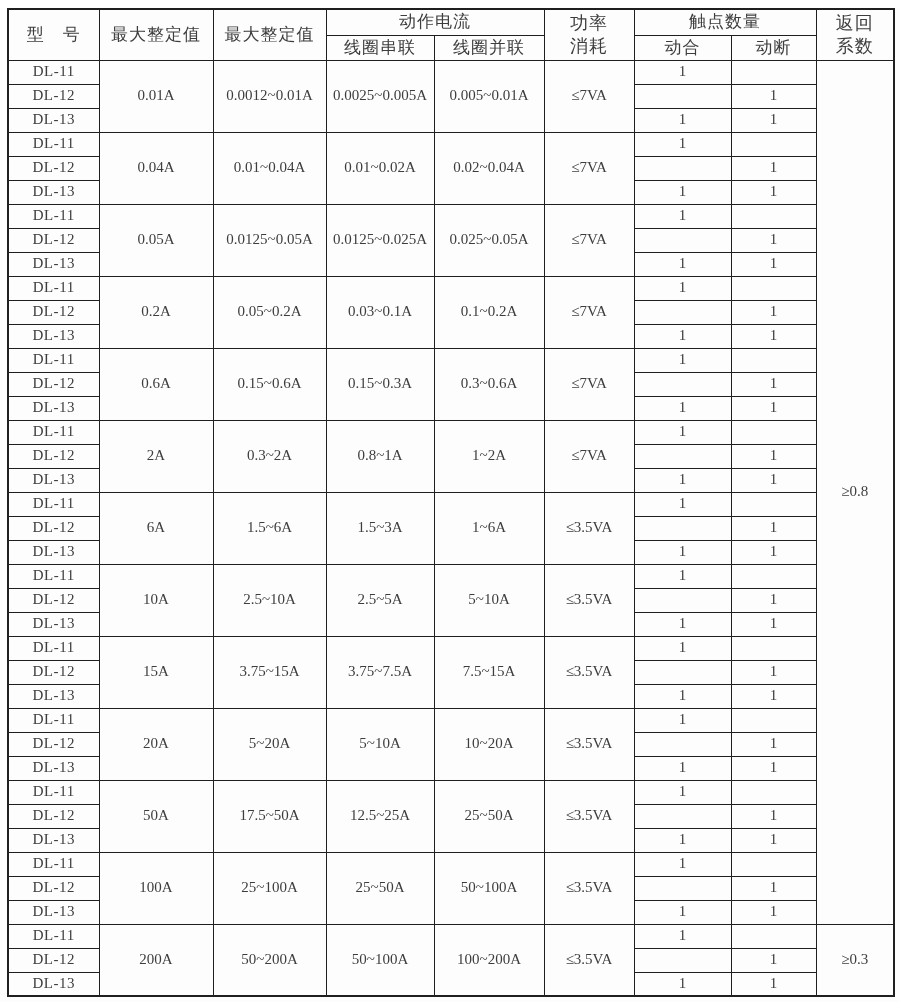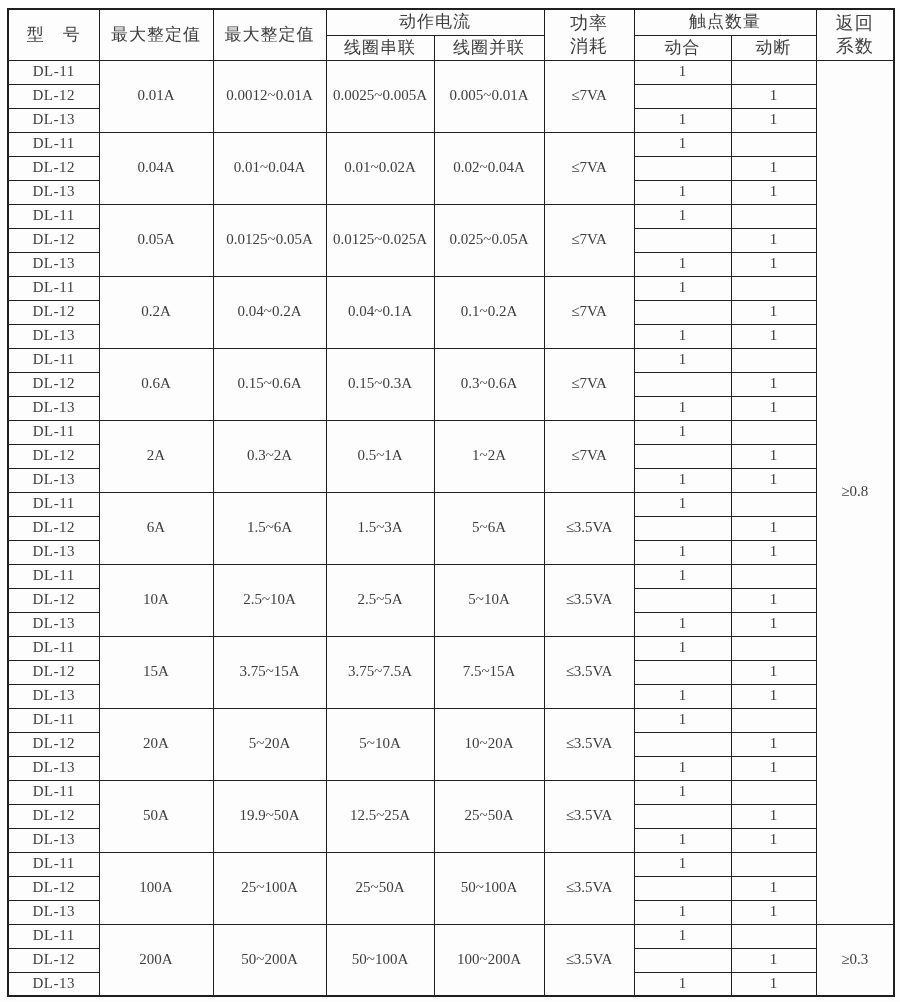--- a/index.html
+++ b/index.html
@@ -148,22 +148,22 @@
           <td>1</td>
         </tr>
         <tr>
           <td class="model-cell">DL-13</td>
           <td>1</td>
           <td>1</td>
         </tr>
         <tr>
           <td class="model-cell">DL-11</td>
           <td rowspan="3">0.2A</td>
-          <td rowspan="3">0.04~0.2A</td>
-          <td rowspan="3">0.04~0.1A</td>
+          <td rowspan="3">0.05~0.2A</td>
+          <td rowspan="3">0.03~0.1A</td>
           <td rowspan="3">0.1~0.2A</td>
           <td class="power-cell" rowspan="3">≤7VA</td>
           <td>1</td>
           <td></td>
         </tr>
         <tr>
           <td class="model-cell">DL-12</td>
           <td></td>
           <td>1</td>
         </tr>
@@ -189,42 +189,42 @@
         </tr>
         <tr>
           <td class="model-cell">DL-13</td>
           <td>1</td>
           <td>1</td>
         </tr>
         <tr>
           <td class="model-cell">DL-11</td>
           <td rowspan="3">2A</td>
           <td rowspan="3">0.3~2A</td>
-          <td rowspan="3">0.5~1A</td>
+          <td rowspan="3">0.8~1A</td>
           <td rowspan="3">1~2A</td>
           <td class="power-cell" rowspan="3">≤7VA</td>
           <td>1</td>
           <td></td>
         </tr>
         <tr>
           <td class="model-cell">DL-12</td>
           <td></td>
           <td>1</td>
         </tr>
         <tr>
           <td class="model-cell">DL-13</td>
           <td>1</td>
           <td>1</td>
         </tr>
         <tr>
           <td class="model-cell">DL-11</td>
           <td rowspan="3">6A</td>
           <td rowspan="3">1.5~6A</td>
           <td rowspan="3">1.5~3A</td>
-          <td rowspan="3">5~6A</td>
+          <td rowspan="3">1~6A</td>
           <td class="power-cell" rowspan="3">≤3.5VA</td>
           <td>1</td>
           <td></td>
         </tr>
         <tr>
           <td class="model-cell">DL-12</td>
           <td></td>
           <td>1</td>
         </tr>
         <tr>
@@ -288,21 +288,21 @@
           <td>1</td>
         </tr>
         <tr>
           <td class="model-cell">DL-13</td>
           <td>1</td>
           <td>1</td>
         </tr>
         <tr>
           <td class="model-cell">DL-11</td>
           <td rowspan="3">50A</td>
-          <td rowspan="3">19.9~50A</td>
+          <td rowspan="3">17.5~50A</td>
           <td rowspan="3">12.5~25A</td>
           <td rowspan="3">25~50A</td>
           <td class="power-cell" rowspan="3">≤3.5VA</td>
           <td>1</td>
           <td></td>
         </tr>
         <tr>
           <td class="model-cell">DL-12</td>
           <td></td>
           <td>1</td>

